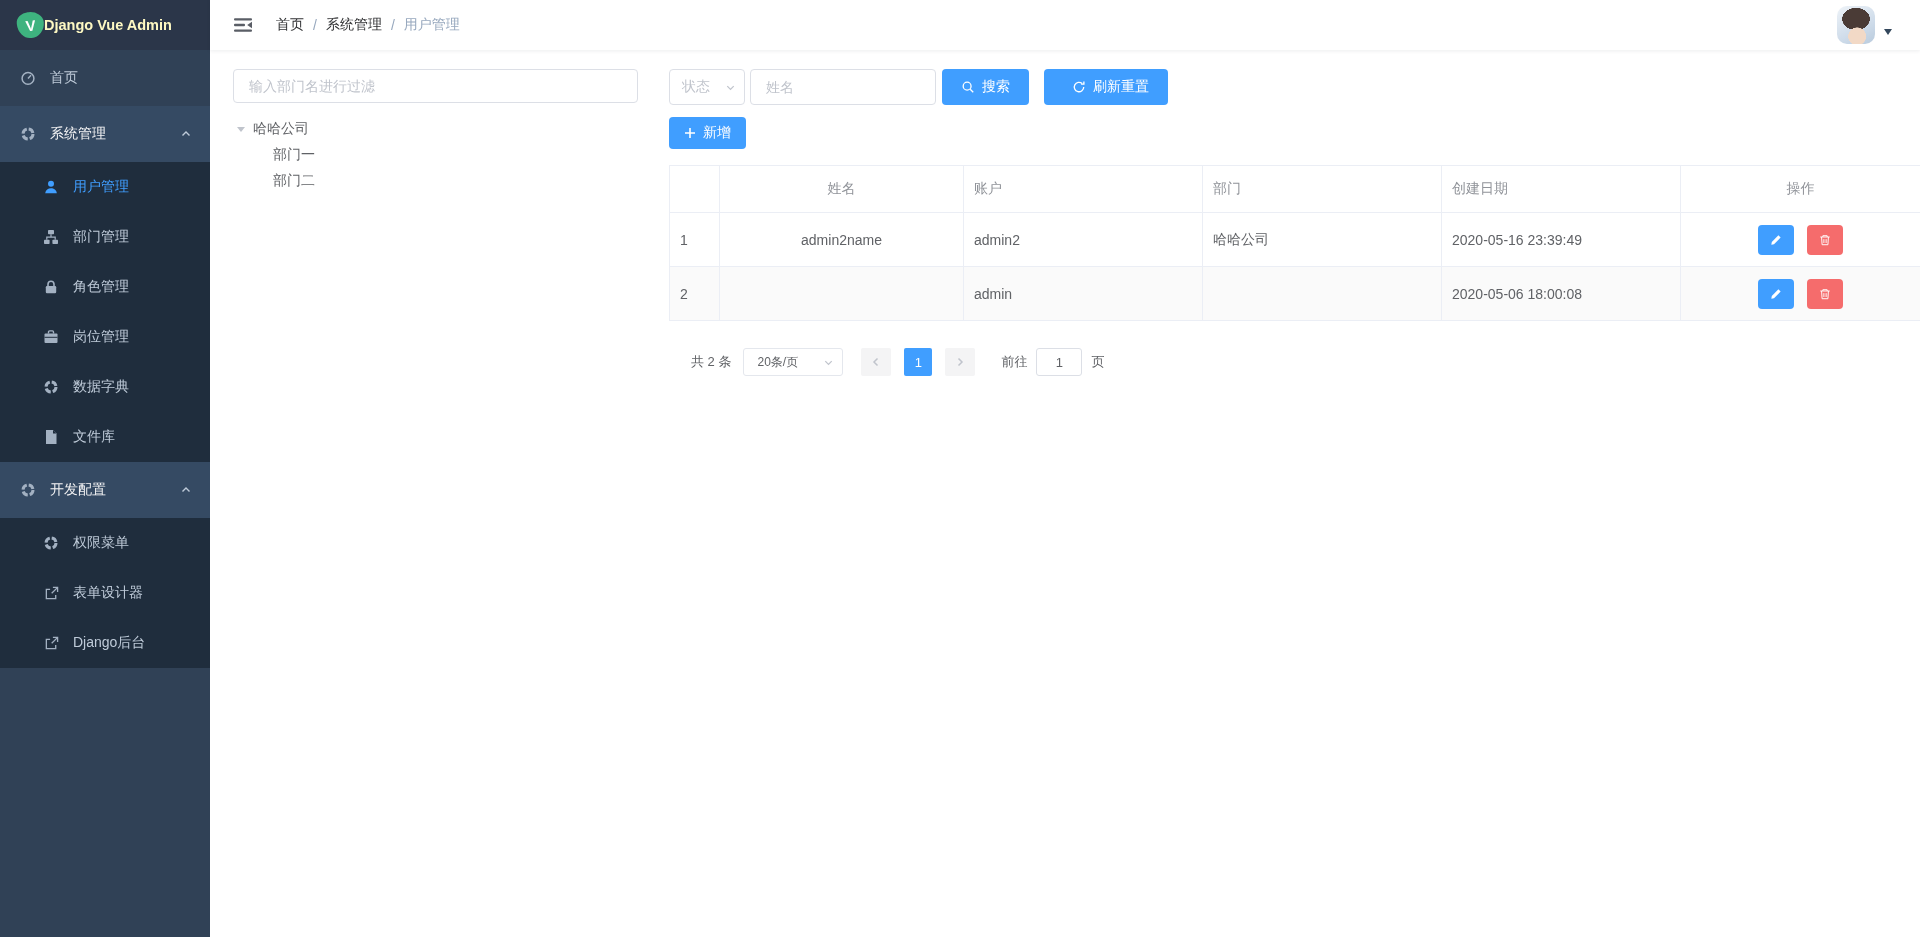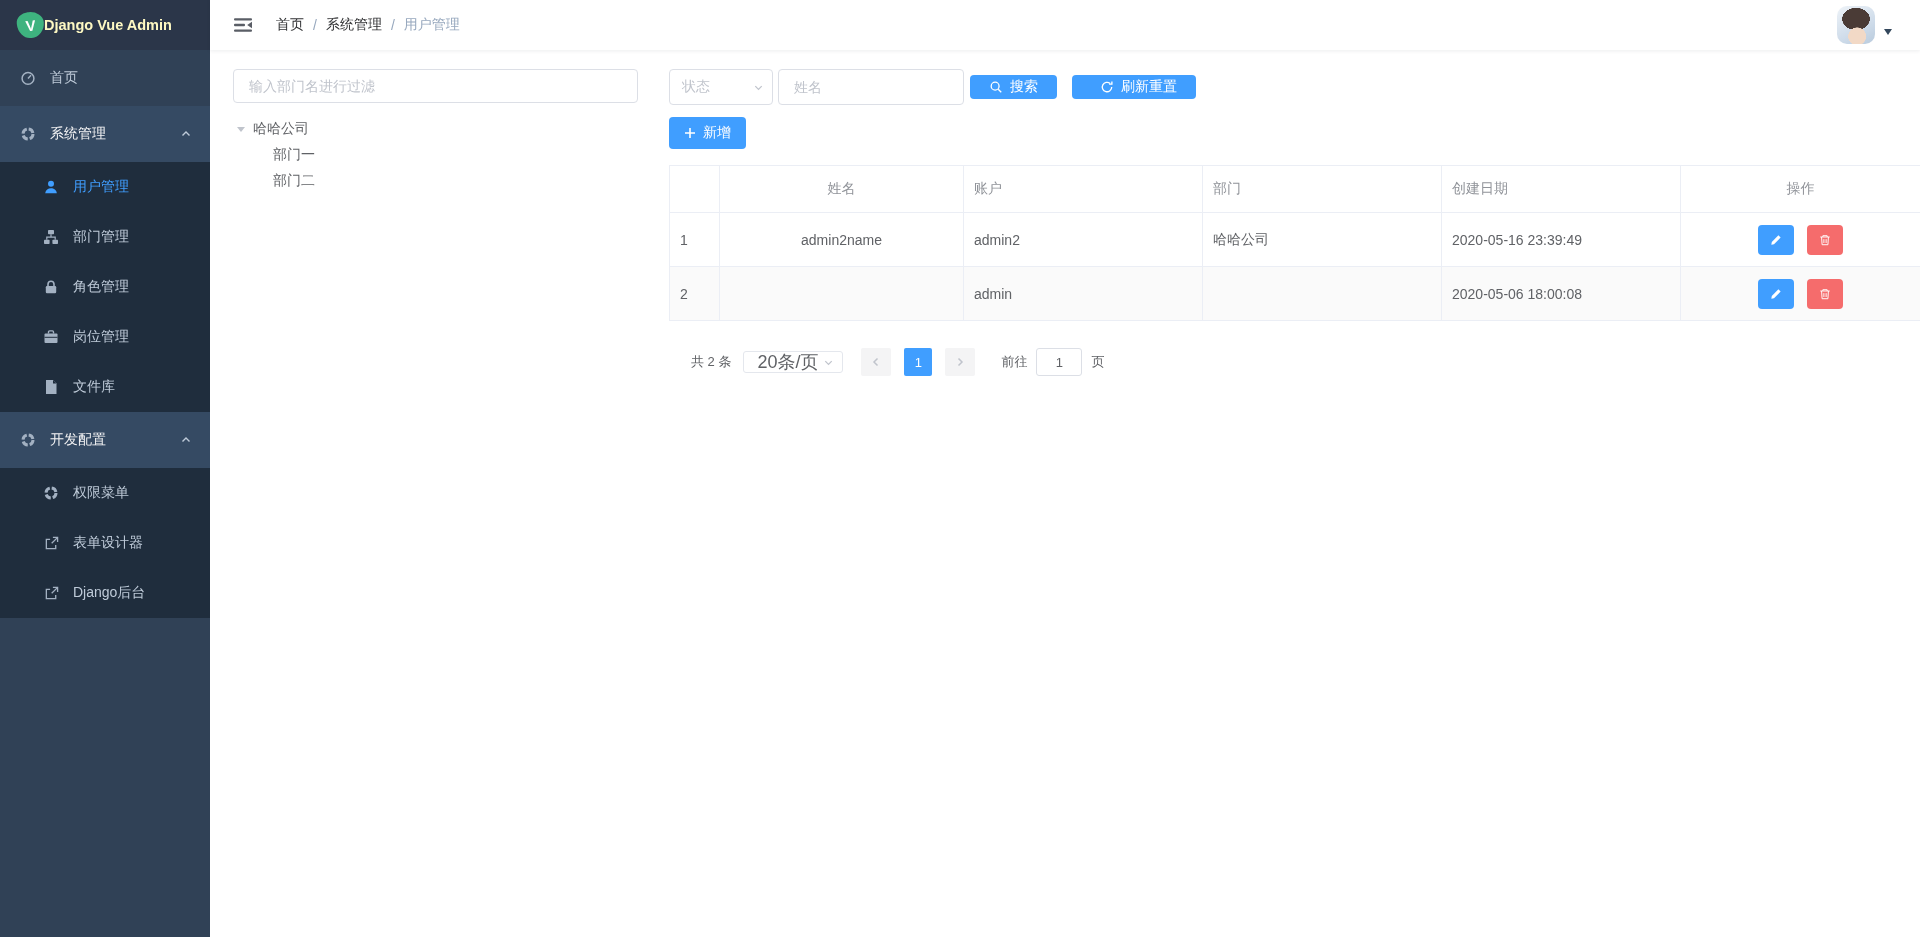--- a/index.html
+++ b/index.html
@@ -53,24 +53,24 @@
 
   .tree { margin-top:13px; font-size:14px; color:#606266; }
   .tree-root { height:26px; display:flex; align-items:center; cursor:pointer; }
   .tree-caret { width:0; height:0; border-left:4.5px solid transparent; border-right:4.5px solid transparent;
                 border-top:5.5px solid #c0c4cc; margin:0 8px 0 4px; }
   .tree-child { height:26px; display:flex; align-items:center; padding-left:40px; cursor:pointer; }
 
   .filter-row { display:flex; align-items:center; }
   .select { height:36px; border:1px solid #dcdfe6; border-radius:4px; background:#fff; display:flex;
             align-items:center; font-size:14px; color:#c0c4cc; cursor:pointer; }
-  .status-select { width:104px; padding:0 8px 0 12px; }
+  .status-select { width:76px; padding:0 8px 0 12px; }
   .sel-caret { margin-left:auto; color:#c0c4cc; display:flex; }
   .name-input { width:186px; height:36px; margin-left:5px; }
-  .btn { height:24px; border:none; border-radius:4px; background:#409eff; color:#fff; font-size:14px;
+  .btn { height:36px; border:none; border-radius:4px; background:#409eff; color:#fff; font-size:14px;
          display:inline-flex; align-items:center; gap:7px; padding:0 19px; cursor:pointer; font-family:inherit; }
   .search-btn { margin-left:6px; }
   .reset-btn { margin-left:15px;padding-left:28px; }
   .add-btn { margin-top:12px; height:32px; padding:0 15px; }
 
   
   .users-table { margin-top:16px; width:100%; border-collapse:collapse; table-layout:fixed;
                  font-size:14px; color:#606266; }
   .users-table th, .users-table td { border:1px solid #ebeef5; padding:0 10px; overflow:hidden;
                  white-space:nowrap; text-overflow:ellipsis; }
@@ -79,22 +79,22 @@
   .users-table .center { text-align:center; }
   .users-table tr.striped td { background:#fafafa; }
   .op { width:36px; height:30px; border:none; border-radius:4px; display:inline-flex; align-items:center;
         justify-content:center; cursor:pointer; vertical-align:middle; }
   .op.edit { background:#409eff; }
   .op.del { background:#f56c6c; margin-left:10px; }
 
   
   .pagination { display:flex; align-items:center; margin:27px 0 0 22px; font-size:13px; color:#606266; }
   .pg-total { margin-right:12px; }
-  .pg-size { width:100px; height:22px; border:1px solid #e4e7ed; border-radius:3px; display:flex; align-items:center;
-             padding:0 8px 0 13px; color:#606266; font-size:18px; cursor:pointer; }
+  .pg-size { width:100px; height:28px; border:1px solid #e4e7ed; border-radius:3px; display:flex; align-items:center;
+             padding:0 8px 0 13px; color:#606266; font-size:12px; cursor:pointer; }
   .pg-arrow { min-width:30px; height:28px; background:#f4f4f5; border:none; border-radius:2px; margin-left:18px;
               display:inline-flex; align-items:center; justify-content:center; color:#c0c4cc; cursor:not-allowed; }
   .pg-page { min-width:28px; height:28px; background:#409eff; border:none; border-radius:2px; margin-left:13px;
              color:#fff; font-size:13px; display:inline-flex; align-items:center; justify-content:center; cursor:pointer; }
   .pg-arrow.next { margin-left:13px; }
   .pg-goto { display:flex; align-items:center; margin-left:26px; gap:9px; }
   .pg-input { width:46px; height:28px; border:1px solid #dcdfe6; border-radius:3px; text-align:center;
               font-size:13px; color:#606266; outline:none; }
 </style>
 </head>
@@ -168,20 +168,28 @@
         </div>
         <div class="menu-item">
           <span class="mi">
             <svg width="16" height="16" viewBox="0 0 16 16">
                 <rect x="1.5" y="4.5" width="13" height="9.5" rx="1" fill="currentColor"></rect>
                 <path d="M5.5 4.5V2.9a1 1 0 0 1 1-1h3a1 1 0 0 1 1 1v1.6" fill="none" stroke="currentColor" stroke-width="1.4"></path>
                 <path d="M1.5 8.3h13" stroke="#1f2d3d" stroke-width="1"></path>
               </svg>
           </span>
           <span class="ml">岗位管理</span>
+        </div>
+        <div class="menu-item">
+          <span class="mi">
+            <svg width="16" height="16" viewBox="0 0 16 16" fill="none" stroke="currentColor" stroke-width="3">
+                <circle cx="8" cy="8" r="5" stroke-dasharray="5.9 2"></circle>
+              </svg>
+          </span>
+          <span class="ml">数据字典</span>
         </div>
         <div class="menu-item">
           <span class="mi">
             <svg width="16" height="16" viewBox="0 0 16 16">
                 <path d="M3 1h7l3.5 3.5V15H3z" fill="currentColor"></path>
                 <path d="M10 1v3.5h3.5z" fill="#1f2d3d"></path>
               </svg>
           </span>
           <span class="ml">文件库</span>
         </div>

